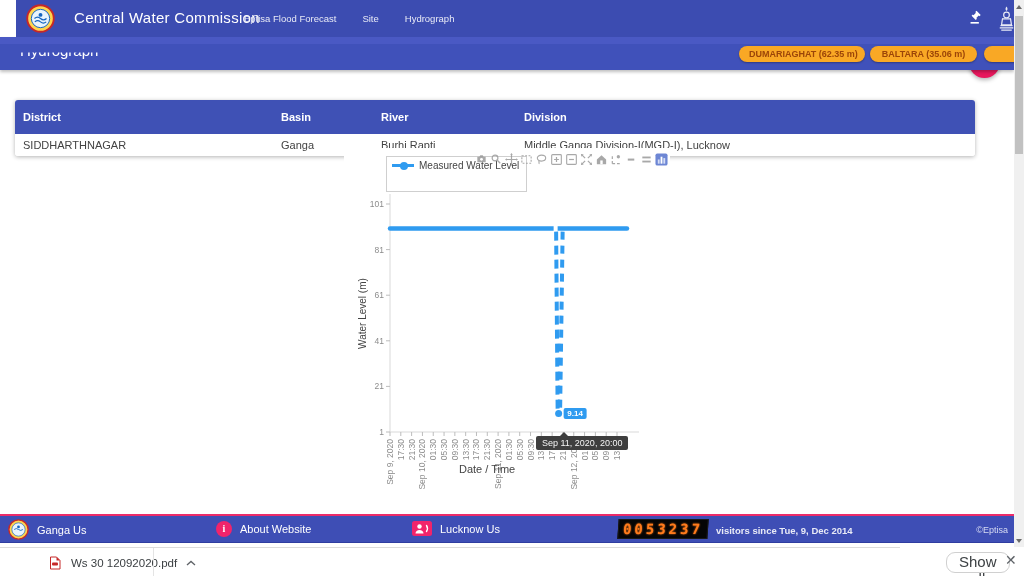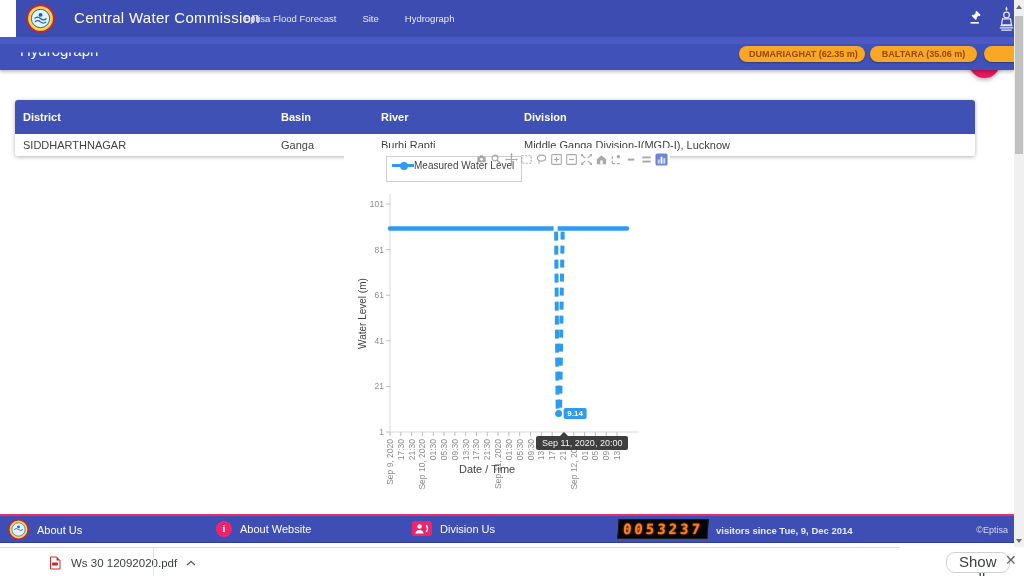--- a/index.html
+++ b/index.html
@@ -39,22 +39,22 @@
   .info-table th { background:#3f51b5; color:#fff; font-size:11px; font-weight:bold;
                    text-align:left; padding:11px 8px; height:18px; }
   .info-table td { font-size:11px; color:#424242; padding:5px 8px; height:20px;
                    background:#fff; }
   .c1{width:258px}.c2{width:100px}.c3{width:143px}.c4{width:auto}
 
   
   .chart-wrap { position:absolute; left:344px; top:148px; width:326px; height:332px;
                 background:#fff; }
   .legend { position:absolute; left:42px; top:8px; border:1px solid #cfcfcf;
-            background:#fff; padding:3px 7px 10px 5px; display:flex; align-items:center;
-            z-index:4; }
+            background:#fff; padding:3px 7px 20px 5px; display:flex; align-items:center;
+            gap:5px; z-index:4; }
   .legend-swatch { width:22px; height:3px; background:#2f9bf0; position:relative; }
   .legend-swatch::after { content:""; position:absolute; left:8px; top:-2.5px;
             width:8px; height:8px; border-radius:50%; background:#2f9bf0; }
   .legend-label { font-size:10px; color:#444; }
   .modebar { position:absolute; right:2px; top:4px; display:flex; gap:2px; z-index:5; }
   .mb-icon { width:13px; height:13px; cursor:pointer; opacity:.85; }
   .plot { position:absolute; left:0; top:0; overflow:visible; }
   .tick { font-size:8.5px; fill:#8c8c8c; }
   .ptlbl { font-size:8px; fill:#fff; font-weight:bold; }
   .y-title { position:absolute; left:-27px; top:160px; width:90px; text-align:center;
@@ -311,34 +311,34 @@
 </div>
 
 <div class="footer">
   <div class="f-item" style="left:8px;top:3px;">
     <svg viewBox="0 0 24 24" width="21" height="21">
       <circle cx="12" cy="12" r="11" fill="#ffd54f" stroke="#c62828" stroke-width="1.6"></circle>
       <circle cx="12" cy="12" r="7.6" fill="#e8f4fd" stroke="#1565c0" stroke-width=".8"></circle>
       <path d="M7 12q2.5-2.2 5 0t5 0" stroke="#1565c0" stroke-width="1" fill="none"></path>
       <circle cx="12" cy="9" r="1.6" fill="#1565c0"></circle>
     </svg>
-    <span>About Us</span>
+    <span>Ganga Us</span>
   </div>
   <div class="f-item" style="left:216px;top:5px;">
     <span class="info-circle">i</span>
     <span>About Website</span>
   </div>
   <div class="f-item" style="left:412px;top:5px;">
     <svg viewBox="0 0 20 15" width="20" height="15">
       <rect x="0" y="0" width="20" height="15" rx="2.5" fill="#f1246b"></rect>
       <circle cx="7.5" cy="5.5" r="2.2" fill="#fff"></circle>
       <path d="M3.5 12.5c0-2.2 1.8-3.5 4-3.5s4 1.3 4 3.5z" fill="#fff"></path>
       <path d="M14.5 4.5q2 3 0 6" stroke="#fff" stroke-width="1.4" fill="none" stroke-linecap="round"></path>
     </svg>
-    <span>Division Us</span>
+    <span>Lucknow Us</span>
   </div>
   <span class="counter">0053237</span>
   <span class="visitors">visitors since Tue, 9, Dec 2014</span>
   <span class="copyright">©Eptisa</span>
 </div>
 
 <div class="dlbar">
   <div class="dl-chip">
     <svg viewBox="0 0 14 14" width="14" height="14">
       <path d="M2.5 1h6L12 4.5V13H2.5z" fill="#fff" stroke="#c62828" stroke-width="1"></path>

